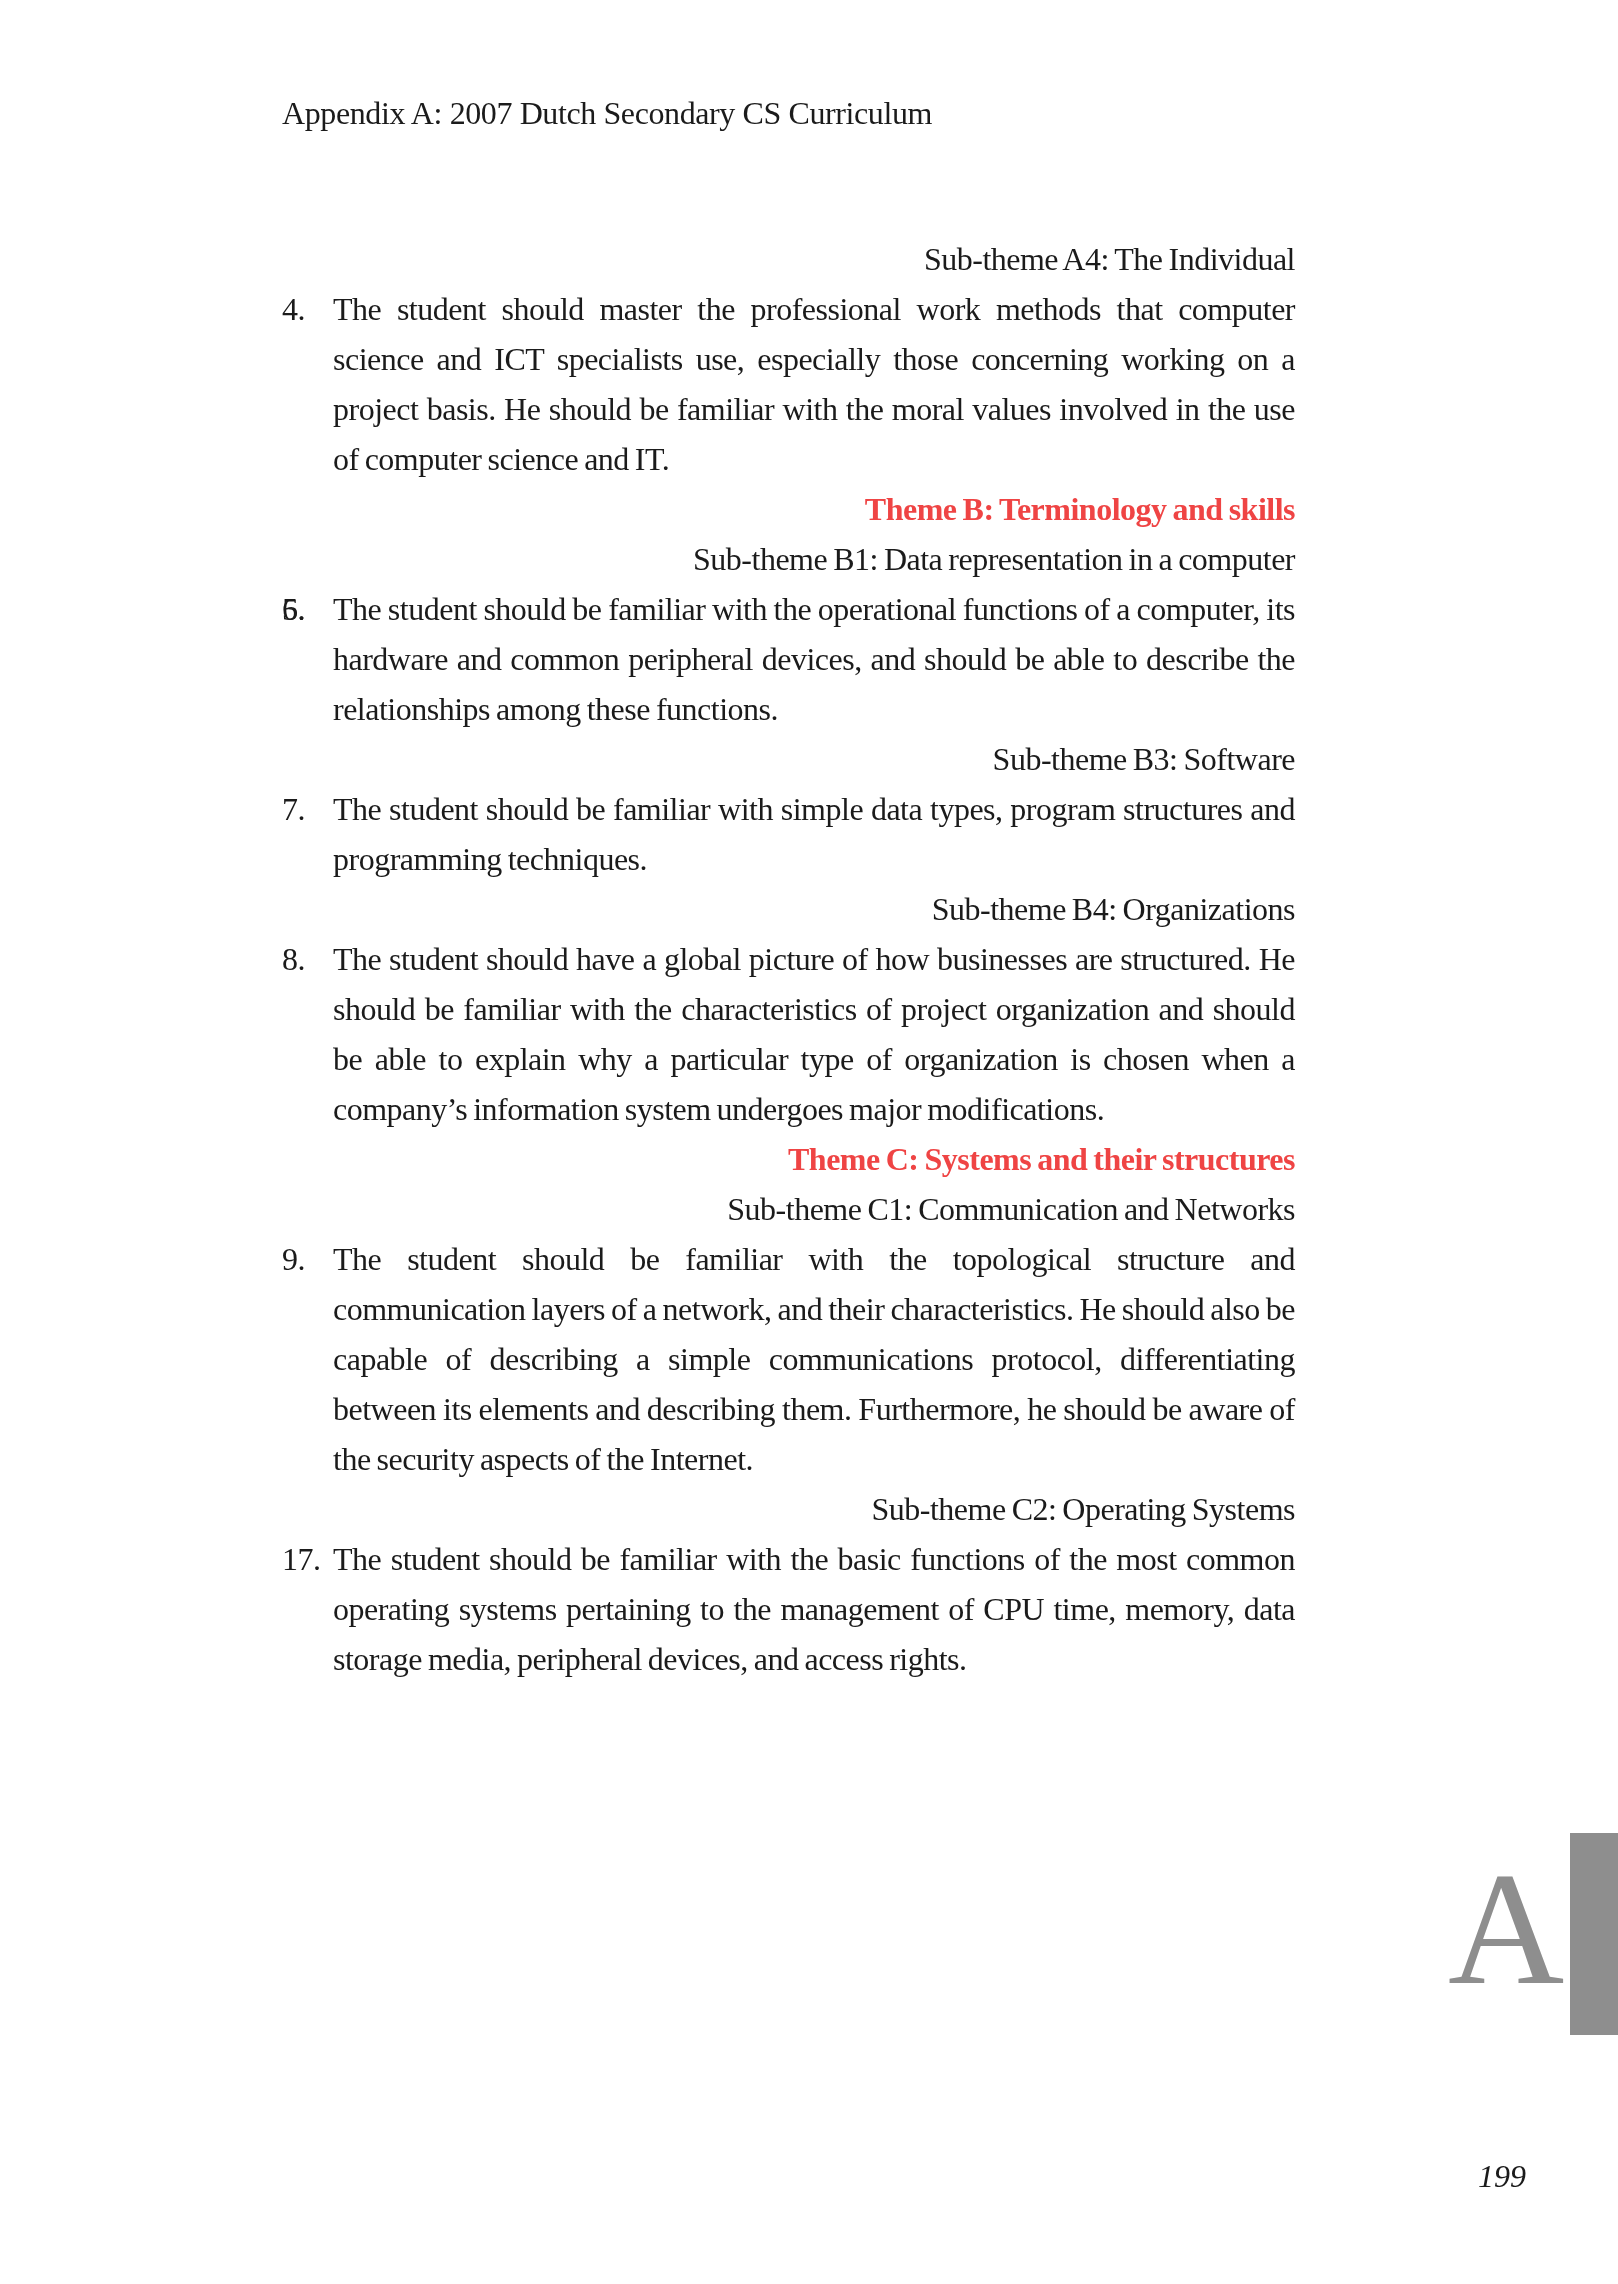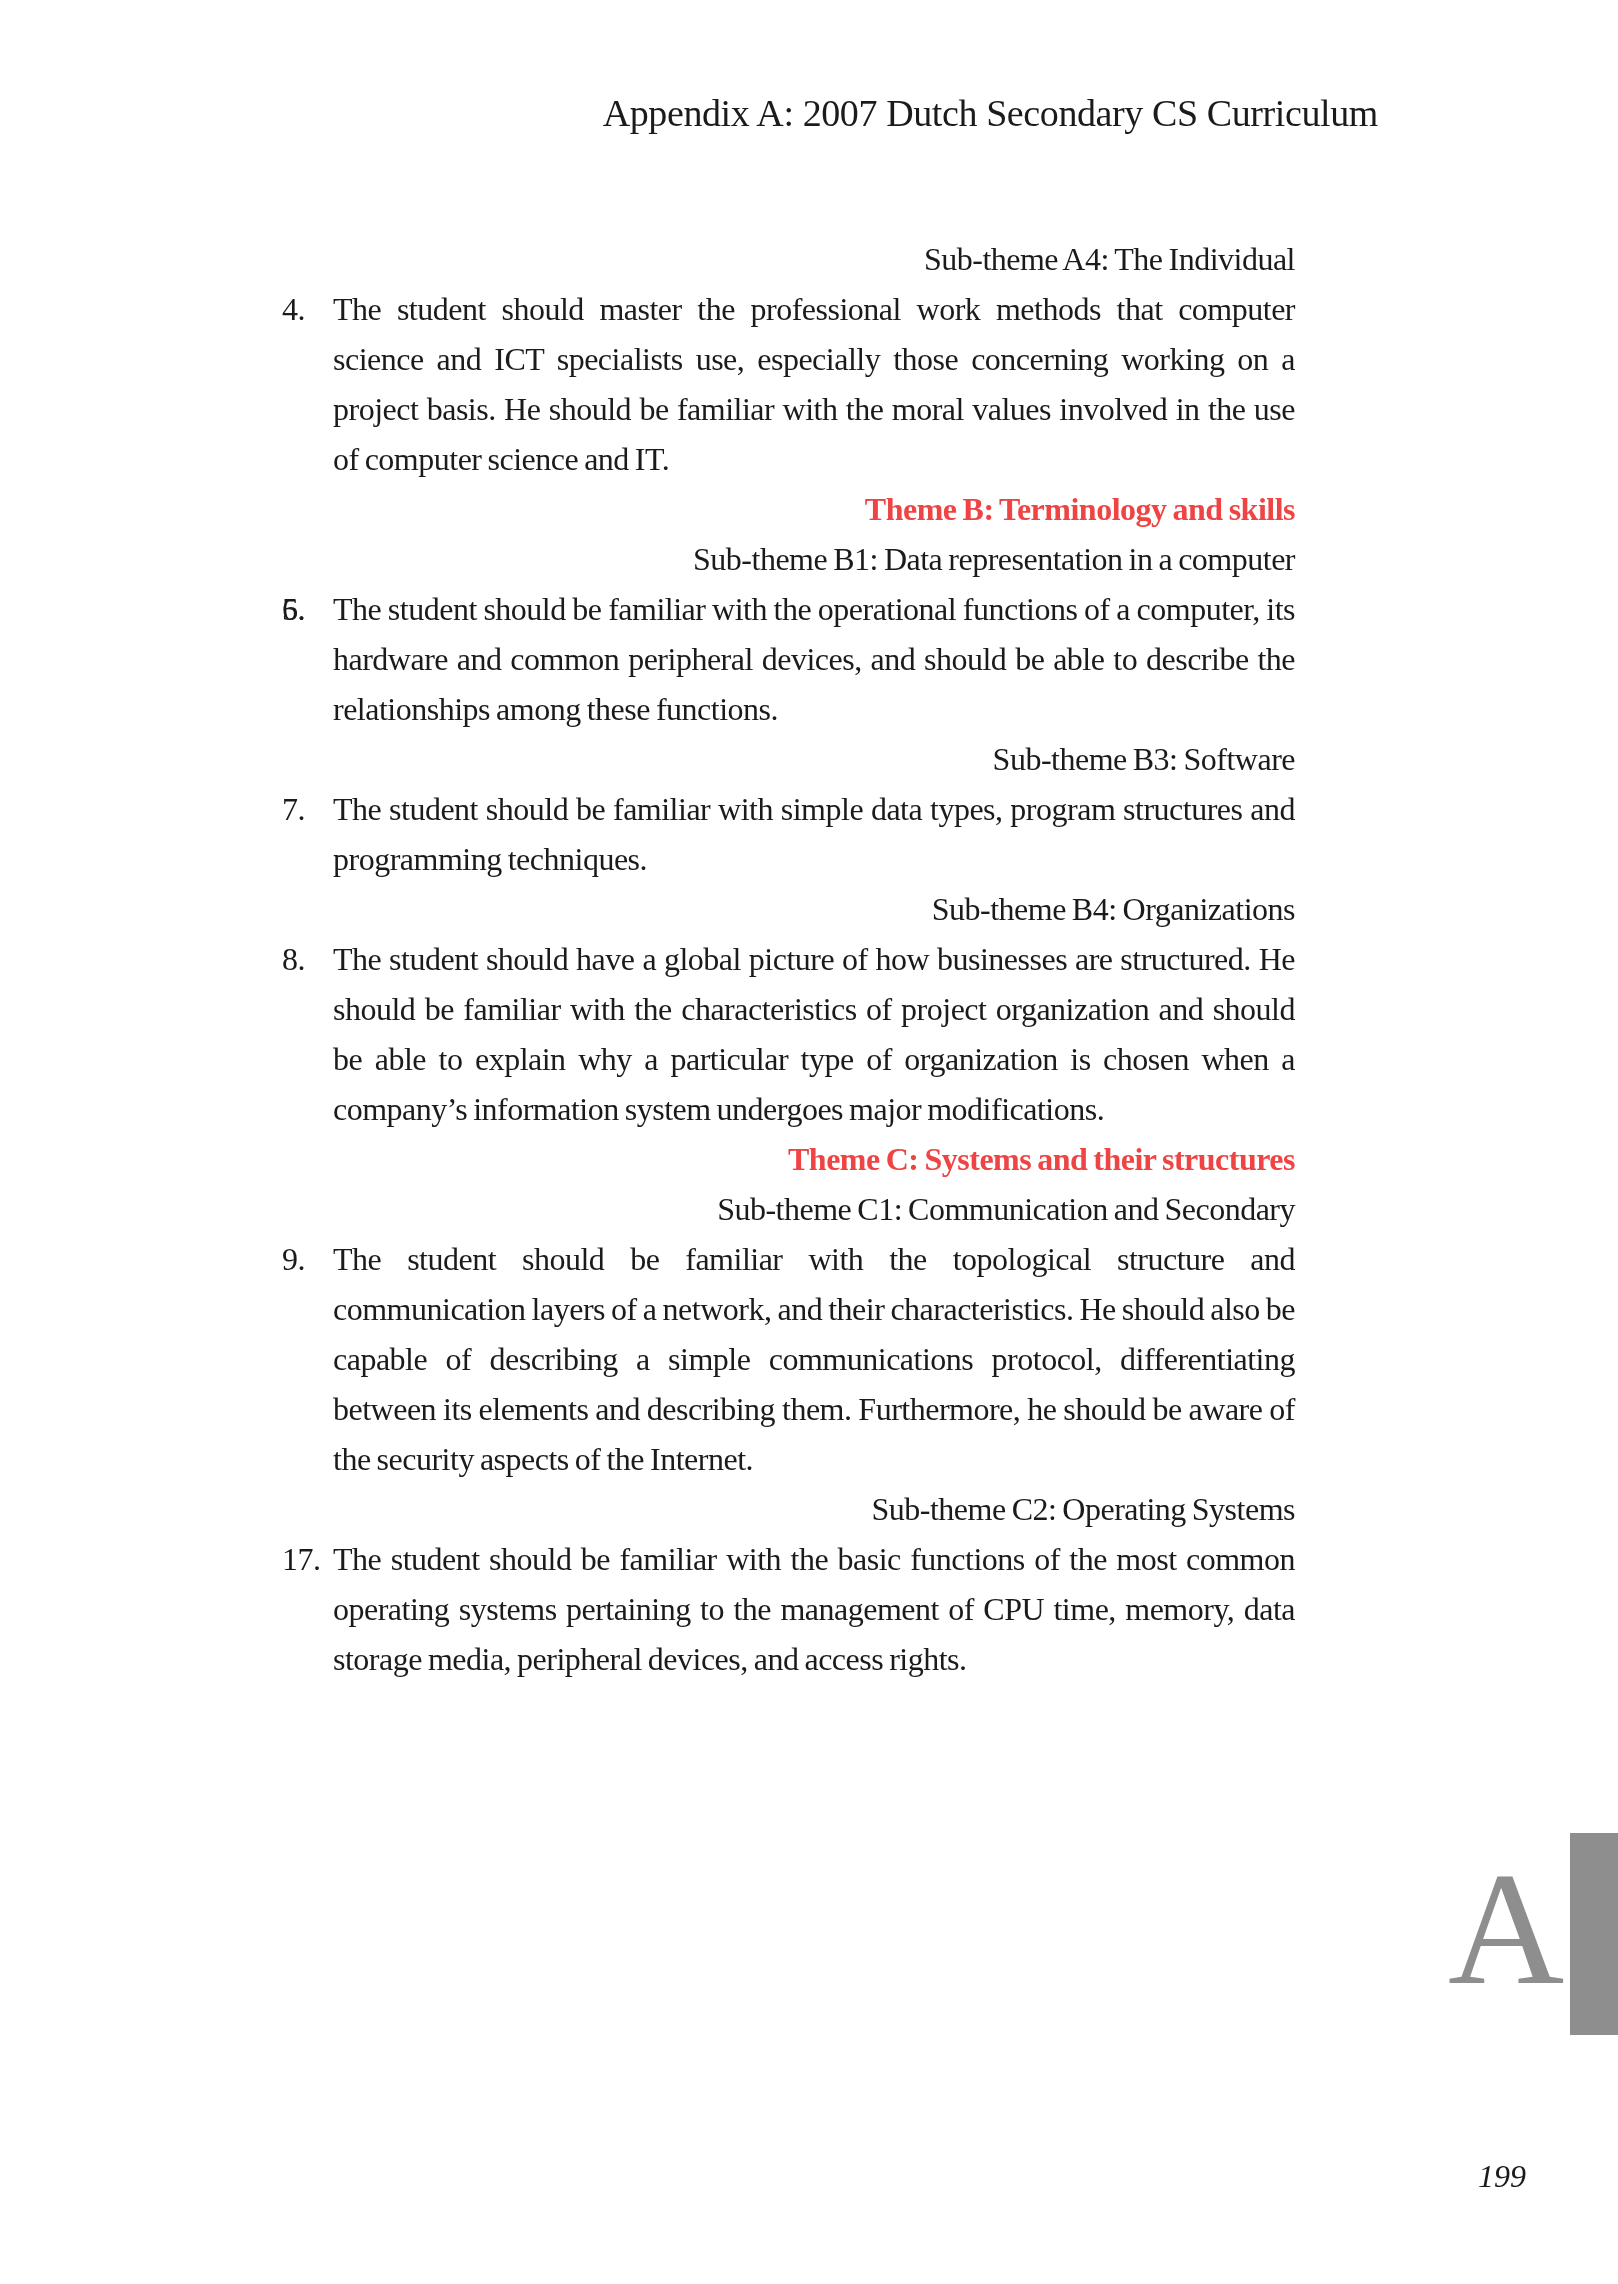--- a/index.html
+++ b/index.html
@@ -9,22 +9,22 @@
     height: 2284px;
     background: #ffffff;
     font-family: "Liberation Serif", "DejaVu Serif", serif;
     overflow: hidden;
   }
   .running-head {
     position: absolute;
     top: 93px;
     left: 282px;
     width: 1096px;
-    text-align: right;
-    font-size: 38px;
+    text-align: left;
+    font-size: 32px;
     line-height: 40px;
     letter-spacing: -0.4px;
     color: #1b1b1b;
     white-space: nowrap;
   }
   .text-block {
     position: absolute;
     top: 234px;
     left: 282px;
     width: 1013px;
@@ -89,21 +89,21 @@
       <div class="line item"><span class="num">4.</span><span class="itxt">The student should master the professional work methods that computer science and ICT specialists use, especially those concerning working on a project basis. He should be familiar with the moral values involved in the use of computer science and IT.</span></div>
       <div class="line theme">Theme B: Terminology and skills</div>
       <div class="line subtheme">Sub-theme B1: Data representation in a computer</div>
       <div class="line item"><span class="num">5.</span></div>
       <div class="line item"><span class="num">6.</span><span class="itxt">The student should be familiar with the operational functions of a computer, its hardware and common peripheral devices, and should be able to describe the relationships among these functions.</span></div>
       <div class="line subtheme">Sub-theme B3: Software</div>
       <div class="line item"><span class="num">7.</span><span class="itxt">The student should be familiar with simple data types, program structures and programming techniques.</span></div>
       <div class="line subtheme">Sub-theme B4: Organizations</div>
       <div class="line item"><span class="num">8.</span><span class="itxt">The student should have a global picture of how businesses are structured. He should be familiar with the characteristics of project organization and should be able to explain why a particular type of organization is chosen when a company’s information system undergoes major modifications.</span></div>
       <div class="line theme">Theme C: Systems and their structures</div>
-      <div class="line subtheme">Sub-theme C1: Communication and Secondary</div>
+      <div class="line subtheme">Sub-theme C1: Communication and Networks</div>
       <div class="line item"><span class="num">9.</span><span class="itxt">The student should be familiar with the topological structure and communication layers of a network, and their characteristics. He should also be capable of describing a simple communications protocol, differentiating between its elements and describing them. Furthermore, he should be aware of the security aspects of the Internet.</span></div>
       <div class="line subtheme">Sub-theme C2: Operating Systems</div>
       <div class="line item"><span class="num">17.</span><span class="itxt">The student should be familiar with the basic functions of the most common operating systems pertaining to the management of CPU time, memory, data storage media, peripheral devices, and access rights.</span></div>
     </div>
 
   <div class="tab-letter">A</div>
 
   <div class="tab-bar"></div>
 
   <div class="page-number">199</div>

